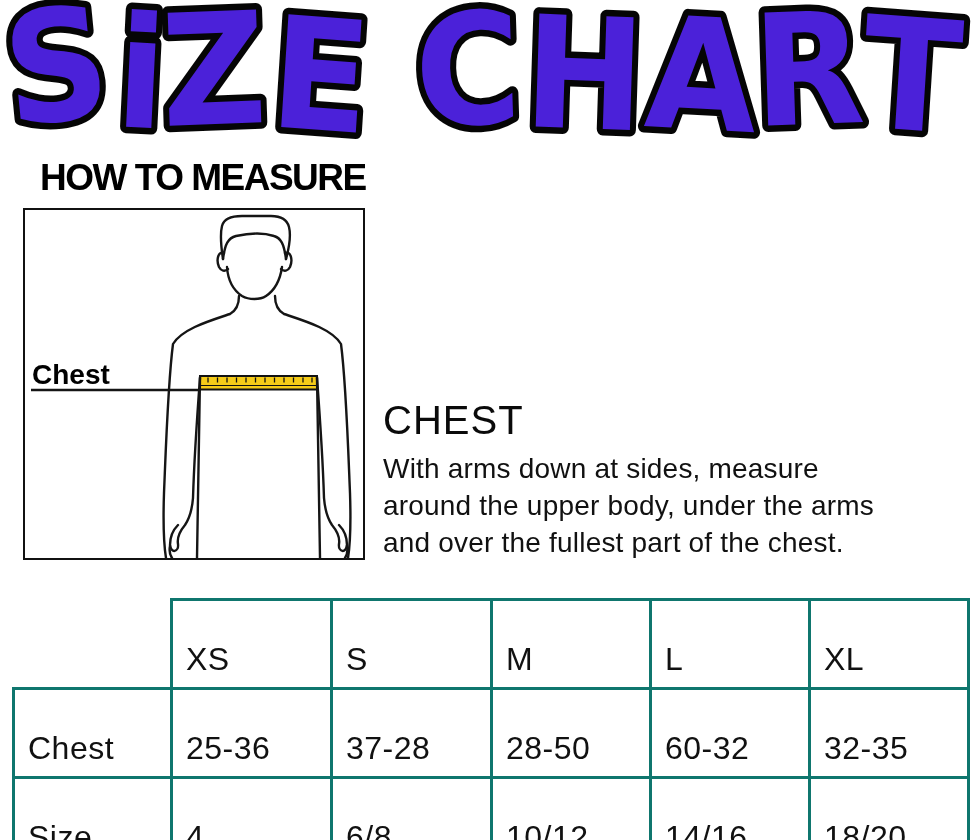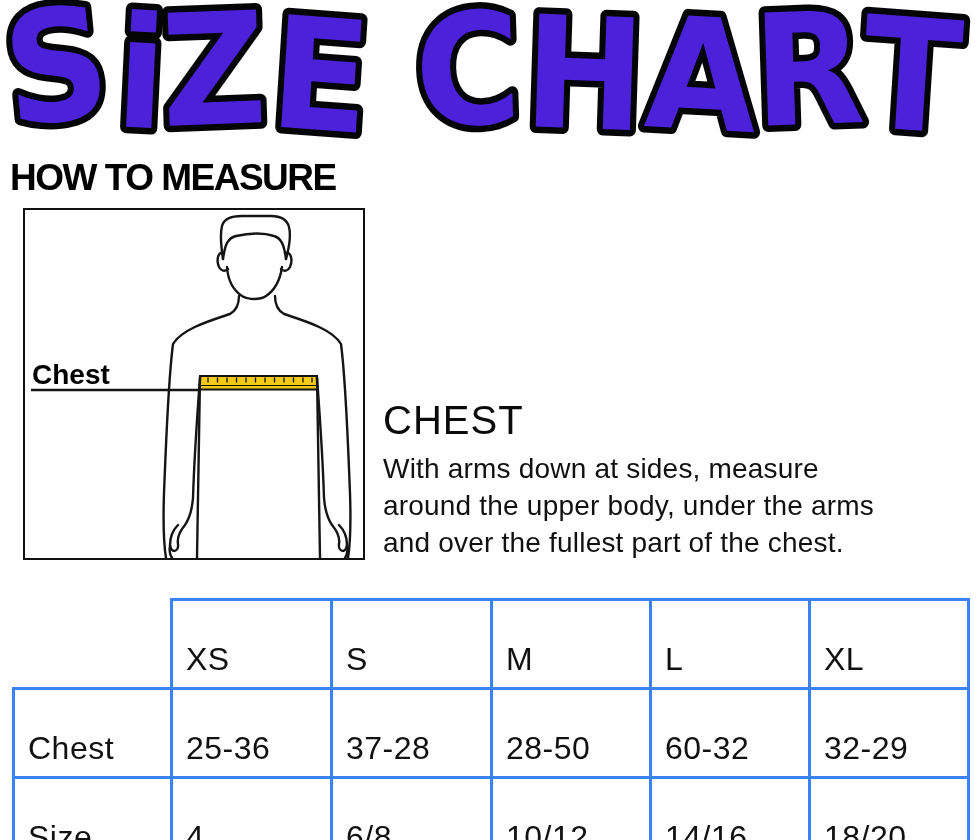--- a/index.html
+++ b/index.html
@@ -12,21 +12,21 @@
     font-family: "Liberation Sans", sans-serif;
     color: #000;
   }
 
   
   .title-svg { position: absolute; left: 0; top: 0; display: block; }
 
   
   .htm-heading {
     position: absolute;
-    left: 10px;
+    left: 40px;
     top: 157px;
     font-size: 37px;
     font-weight: bold;
     letter-spacing: -1.5px;
     color: #000;
     white-space: nowrap;
   }
 
   
   .figure-box {
@@ -64,21 +64,21 @@
 
   
   .size-table {
     position: absolute;
     left: 12px;
     top: 598px;
     border-collapse: collapse;
     table-layout: fixed;
   }
   .size-table td {
-    border: 3px solid #3b82f6;
+    border: 3px solid #0f766e;
     height: 77px;
     vertical-align: bottom;
     padding: 0 0 9px 13px;
     font-size: 32px;
     letter-spacing: 0.5px;
     color: #111;
     overflow: hidden;
   }
   .size-table td.corner { border: none; }
 </style>
@@ -151,21 +151,21 @@
         <td>M</td>
         <td>L</td>
         <td>XL</td>
       </tr>
       <tr>
         <td>Chest</td>
         <td>25-36</td>
         <td>37-28</td>
         <td>28-50</td>
         <td>60-32</td>
-        <td>32-29</td>
+        <td>32-35</td>
       </tr>
       <tr>
         <td>Size</td>
         <td>4</td>
         <td>6/8</td>
         <td>10/12</td>
         <td>14/16</td>
         <td>18/20</td>
       </tr>
     </tbody>

